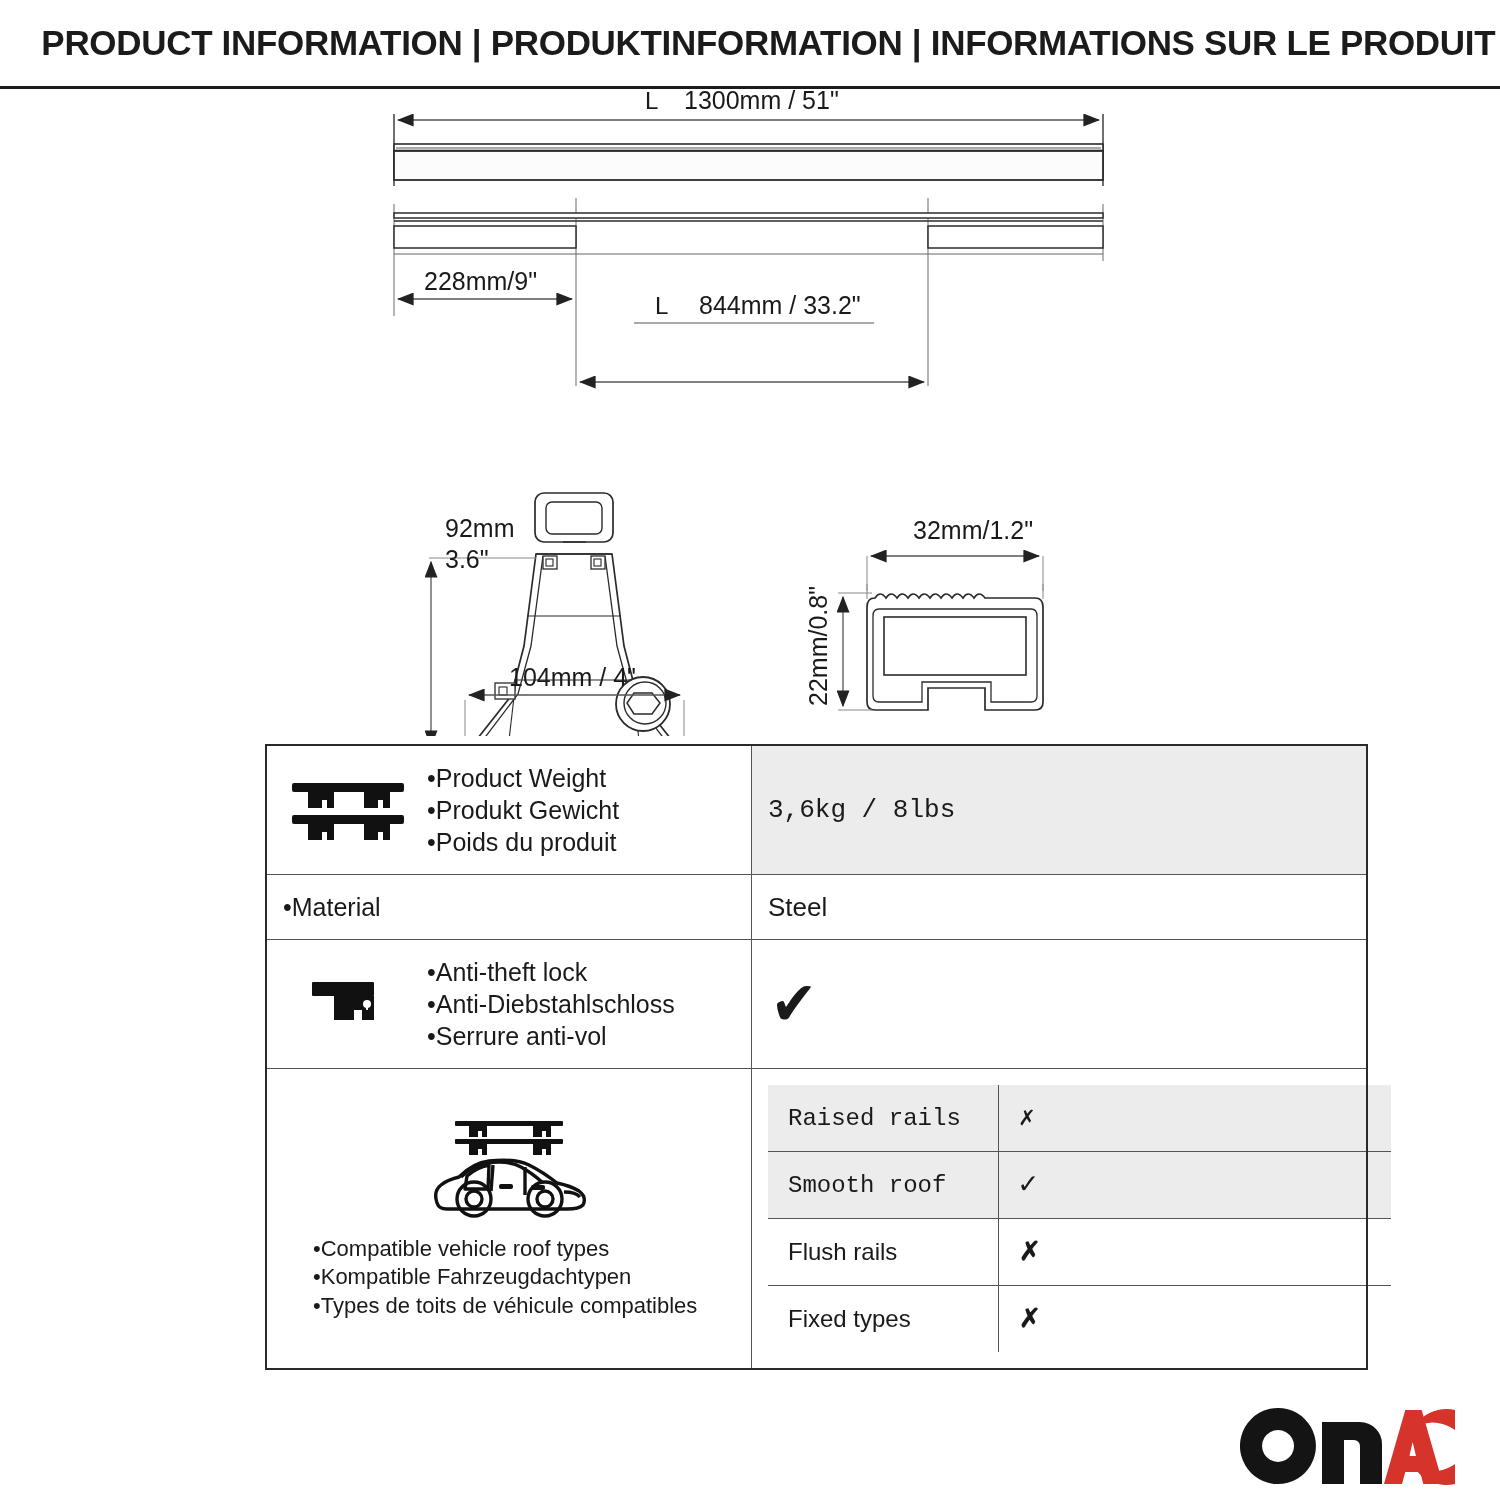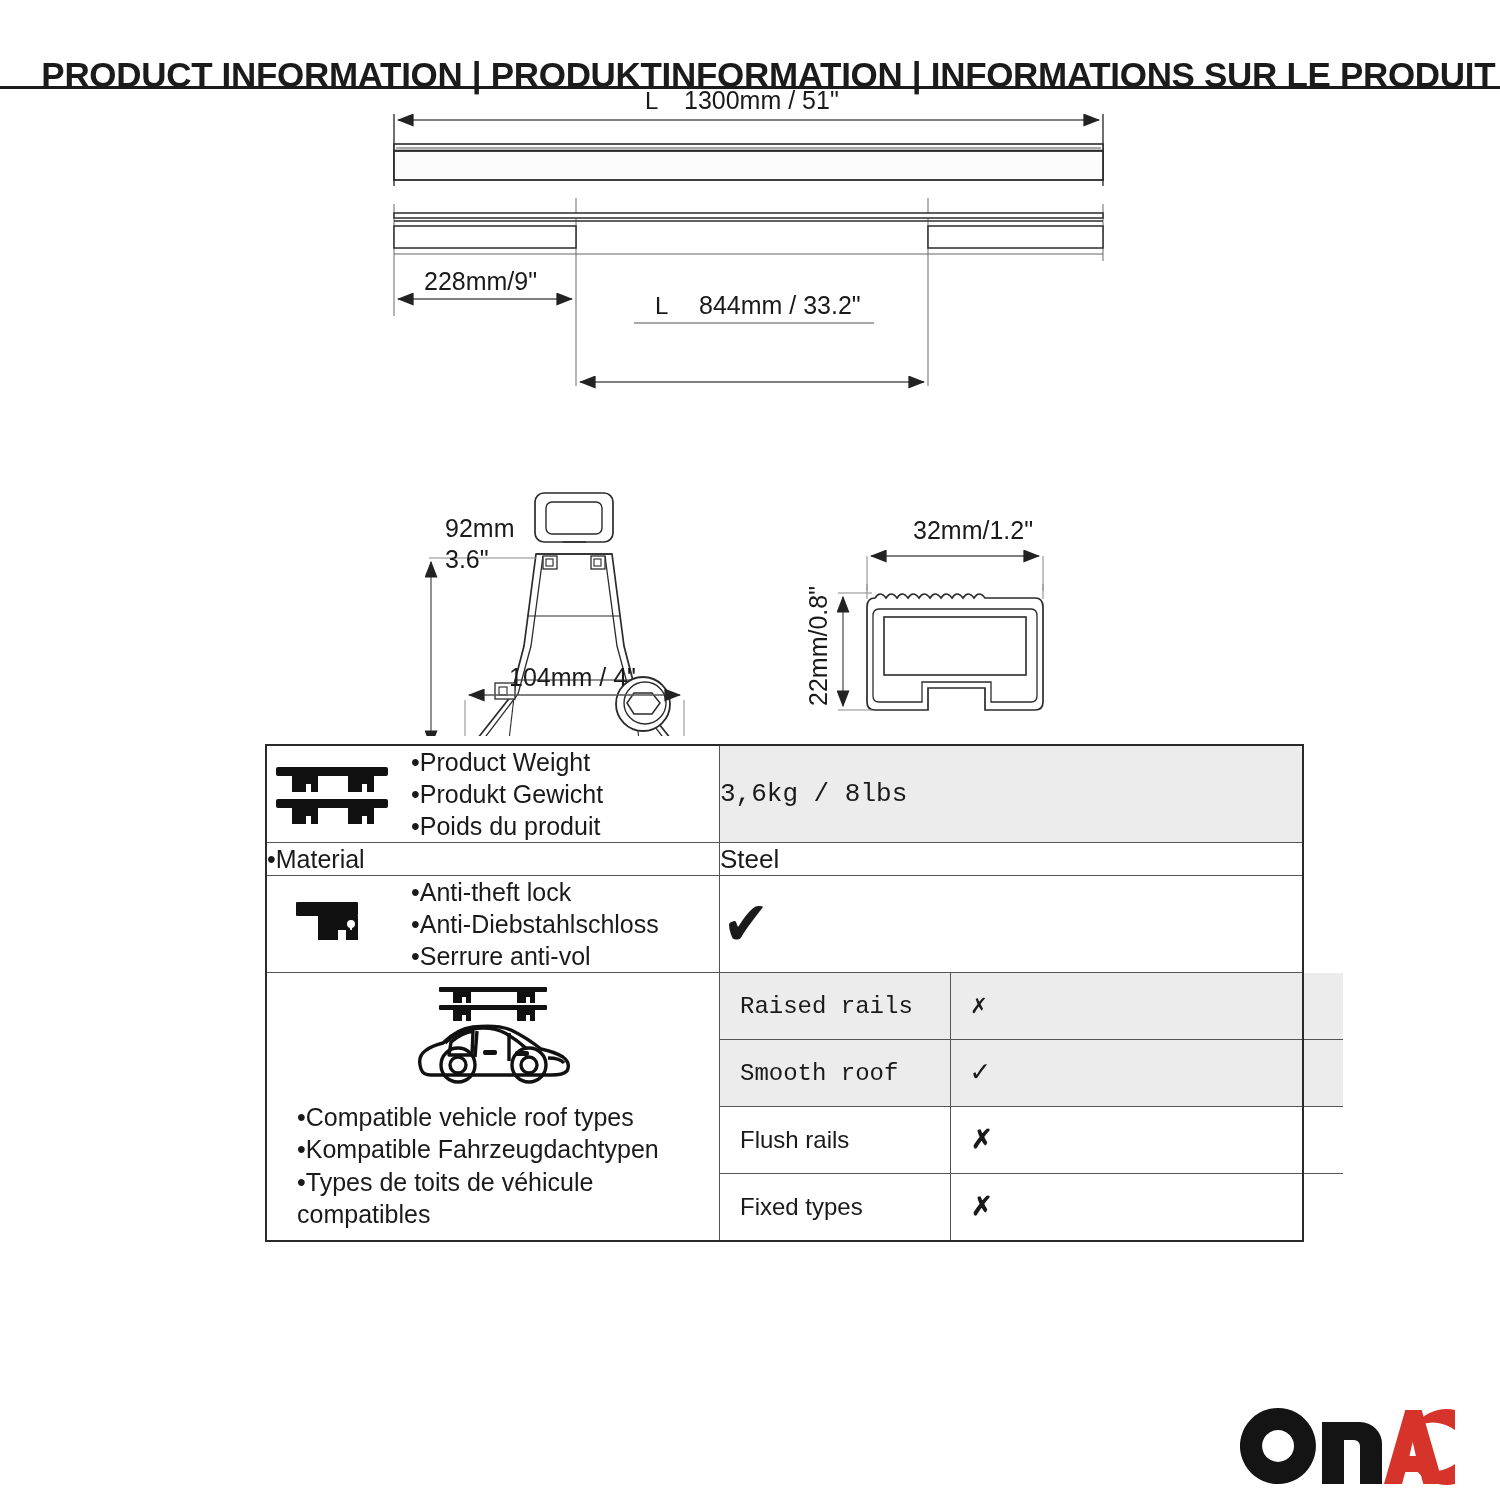--- a/index.html
+++ b/index.html
@@ -17,21 +17,20 @@
   }
 
   
   .title-bar {
     position: absolute;
     left: 0; top: 0;
     width: 1328px;
     height: 86px;
     display: flex;
     align-items: center;
-    margin-top: 32px;
   }
   .title-text {
     font-size: 35.5px;
     font-weight: 700;
     letter-spacing: -0.3px;
     color: #1b1b1b;
     padding-left: 42px;
     white-space: nowrap;
     transform: scaleX(0.985);
     transform-origin: left center;
@@ -59,21 +58,21 @@
     left: 265px;
     top: 744px;
     width: 1034px;
     border: 2px solid #2a2a2a;
     border-collapse: collapse;
     table-layout: fixed;
   }
   .spec-table td {
     border: 1px solid #555;
     vertical-align: middle;
-    padding: 0;
+    padding: 16px;
   }
   .icon-cell {
     width: 452px;
     background: #ffffff;
     padding: 10px 12px 10px 18px;
   }
   .val-cell {
     width: 582px;
     padding-left: 24px;
     font-size: 26px;
@@ -117,21 +116,21 @@
     flex-direction: column;
     align-items: flex-start;
   }
   .car-wrap {
     width: 100%;
     display: flex;
     justify-content: center;
     margin-bottom: 6px;
   }
   .compat-text {
-    font-size: 25px;
+    font-size: 22px;
     line-height: 1.3;
     padding-left: 30px;
   }
 
   
   .roof-table {
     width: 100%;
     border-collapse: collapse;
     table-layout: fixed;
   }

